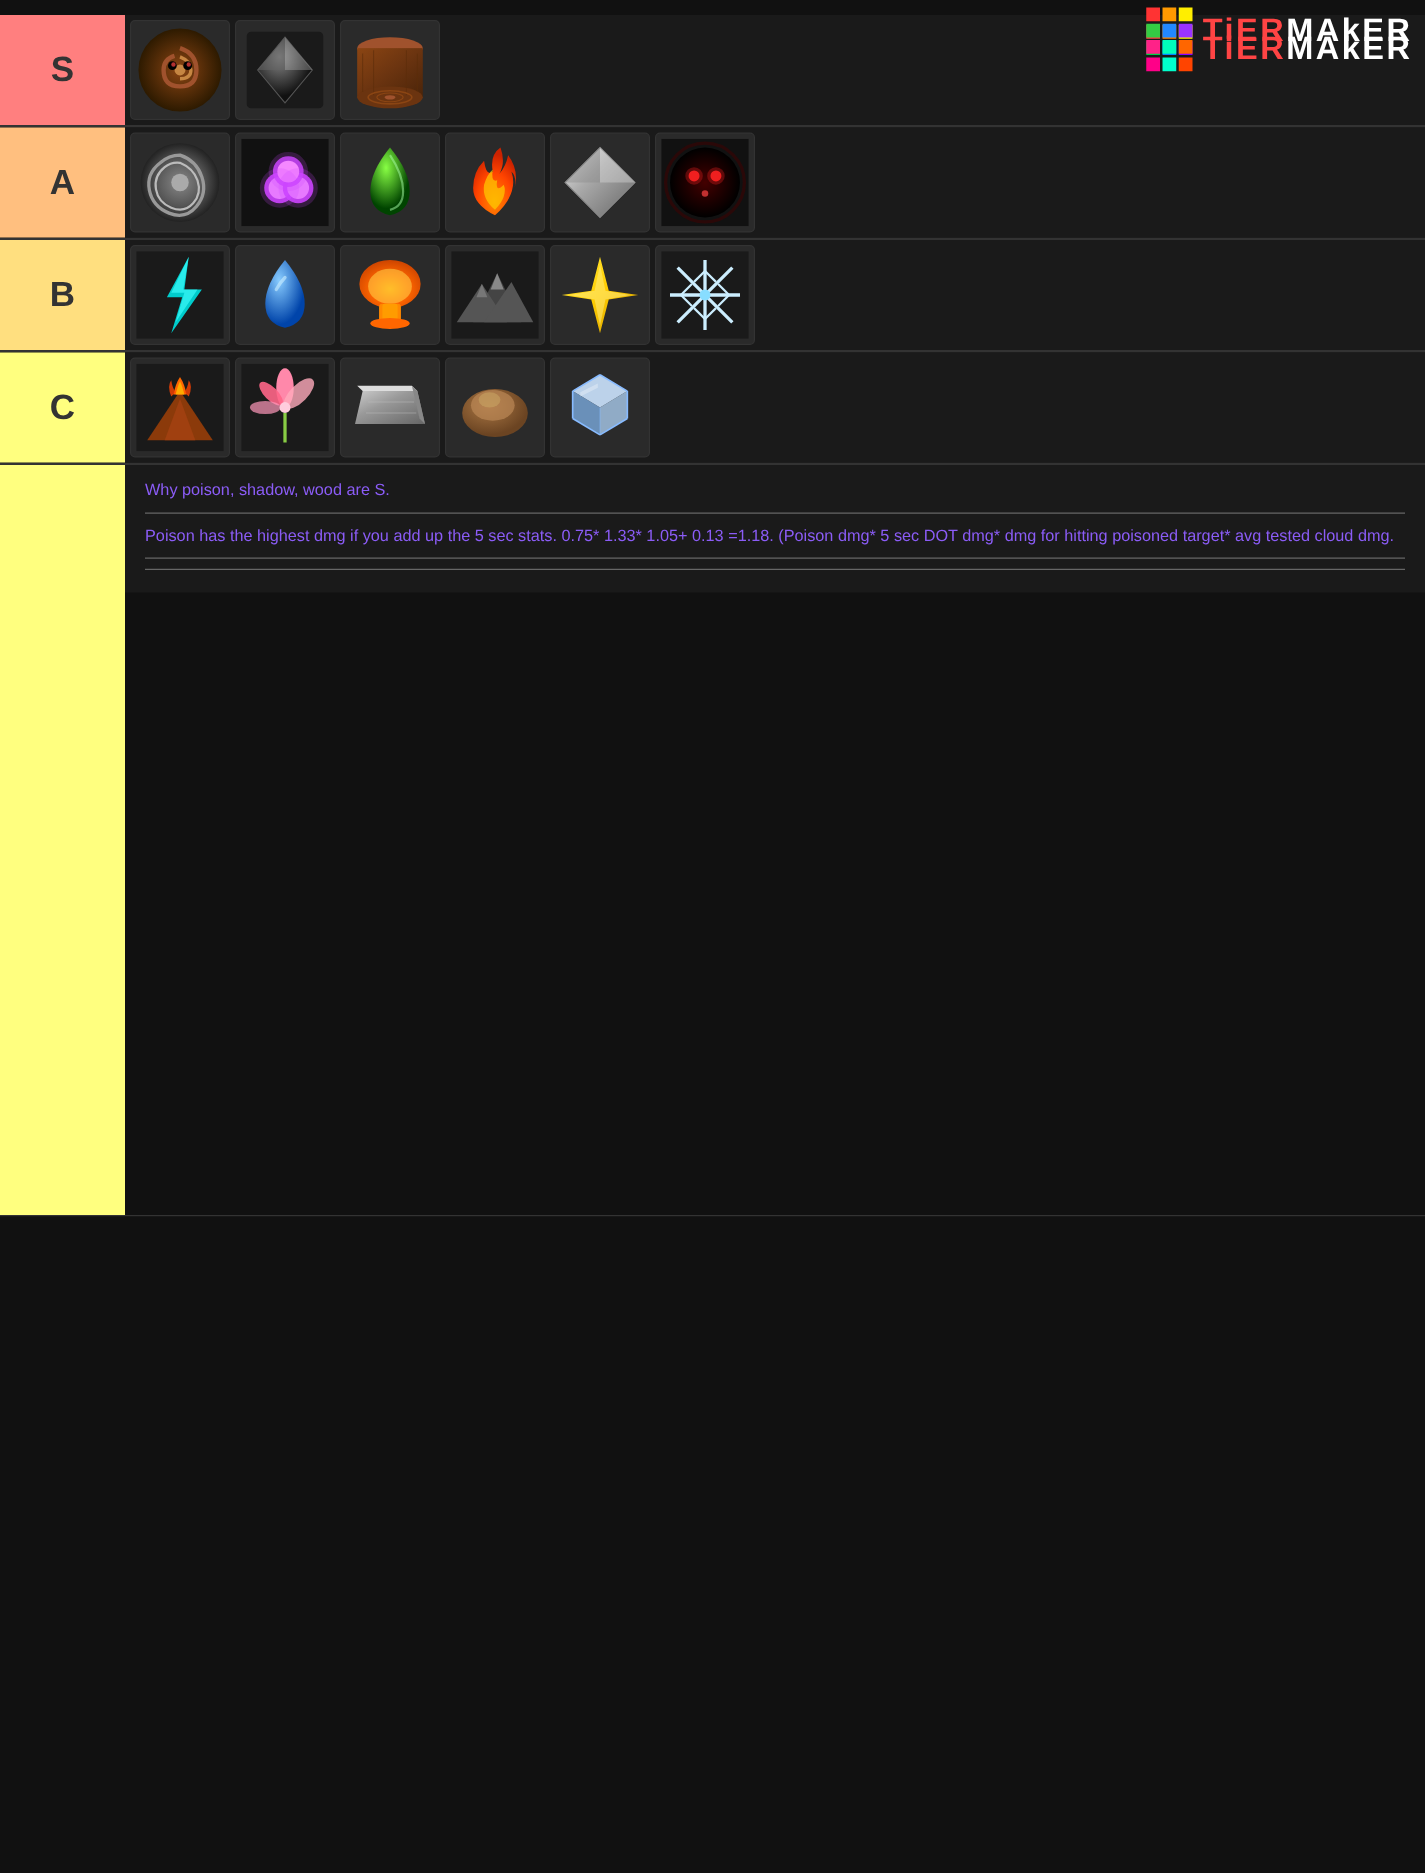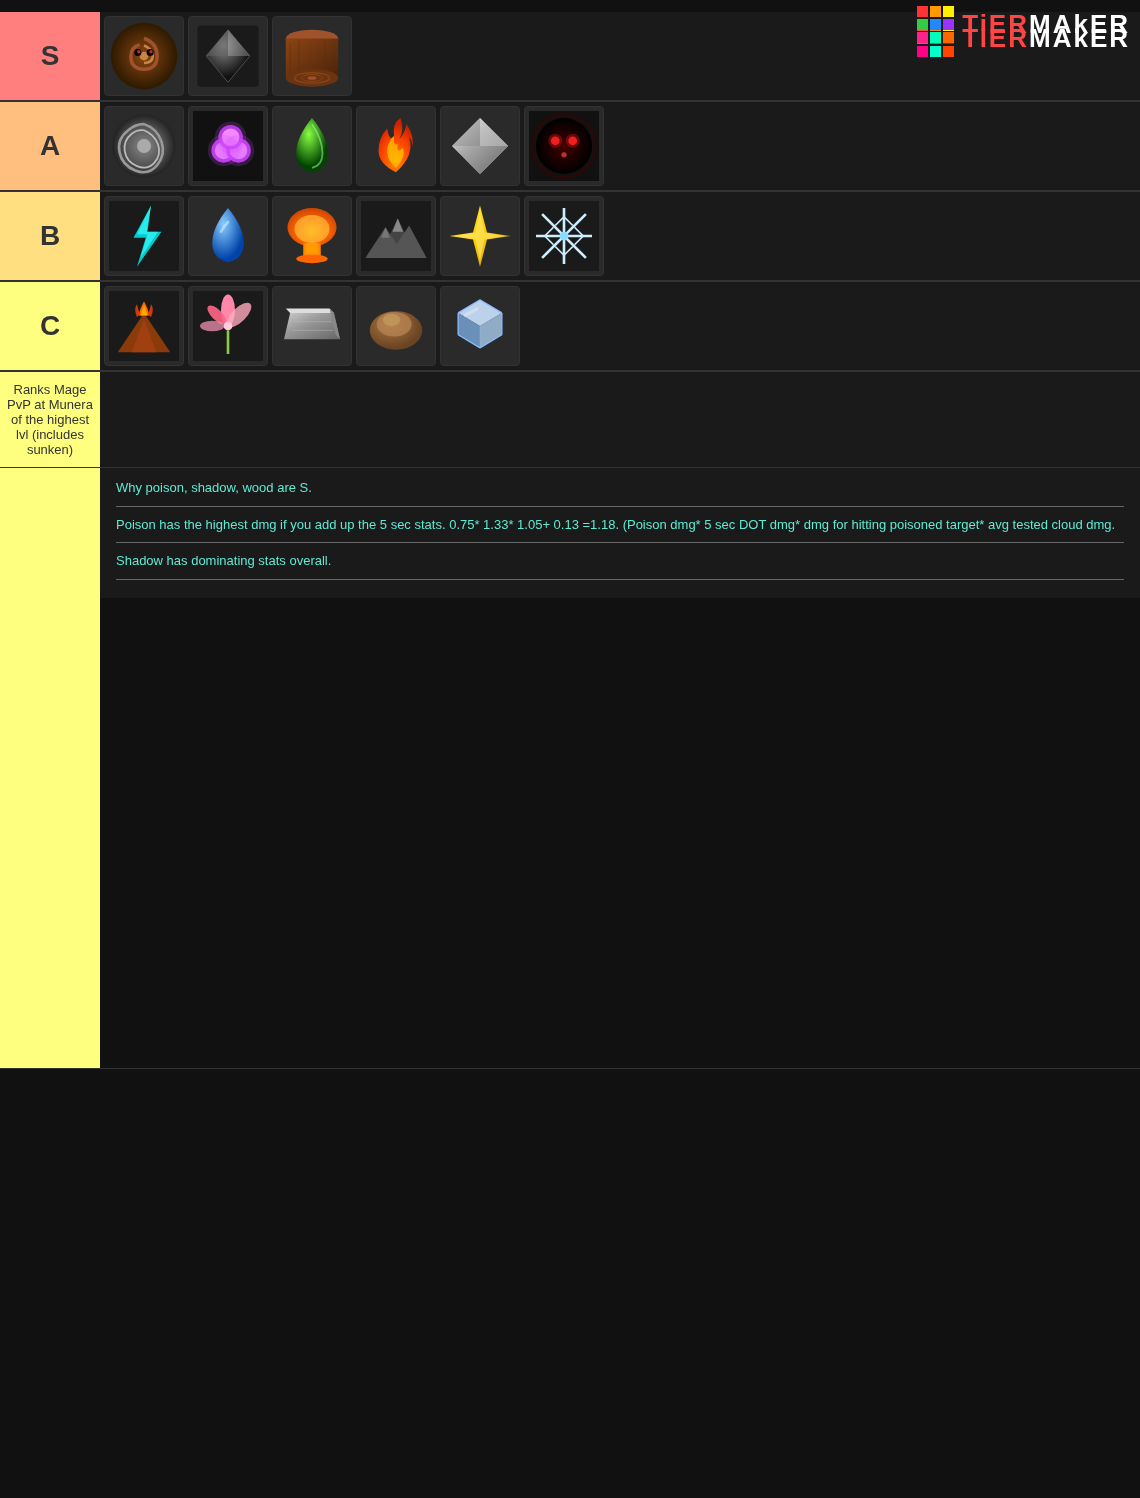--- a/index.html
+++ b/index.html
@@ -82,21 +82,21 @@
       font-weight: normal;
       color: #333;
       text-align: center;
     }
 
     .desc-content {
       flex: 1;
       background: #1a1a1a;
       padding: 10px 16px;
       font-size: 13px;
-      color: #5eead4;
+      color: #8b5cf6;
       line-height: 1.5;
     }
 
     .desc-content p {
       margin-bottom: 8px;
     }
 
     .desc-divider {
       border: none;
       border-top: 1px solid #666;
@@ -522,33 +522,28 @@
           <line x1="15" y1="50" x2="40" y2="65" stroke="#88bbff" stroke-width="1.5"></line>
           <line x1="65" y1="50" x2="40" y2="65" stroke="#88bbff" stroke-width="1.5"></line>
           <line x1="40" y1="40" x2="40" y2="65" stroke="#88bbff" stroke-width="1" opacity="0.5"></line>
 
           <polygon points="22,26 38,18 38,22 22,30" fill="#fff" opacity="0.3"></polygon>
         </svg>
       </div>
     </div>
   </div>
 
-  <div class="desc-row">
-    <div class="desc-label tier-desc">Ranks Mage PvP at Munera of the highest lvl (includes sunken)</div>
-    <div class="desc-content" style="min-height:80px;"></div>
-  </div>
 
   <div class="desc-row" style="align-items:flex-start;">
     <div class="desc-label tier-desc" style="min-height:600px;"></div>
     <div class="desc-content">
       <p>Why poison, shadow, wood are S.</p>
       <hr class="desc-divider">
       <p>Poison has the highest dmg if you add up the 5 sec stats. 0.75* 1.33* 1.05+ 0.13 =1.18. (Poison dmg* 5 sec DOT dmg* dmg for hitting poisoned target* avg tested cloud dmg.</p>
       <hr class="desc-divider">
-      <p>Shadow has dominating stats overall.</p>
       <hr class="desc-divider">
     </div>
   </div>
 
 </div>
 
 <style>
   body { position: relative; }
   .tier-row { position: relative; }
   #logo-overlay {

